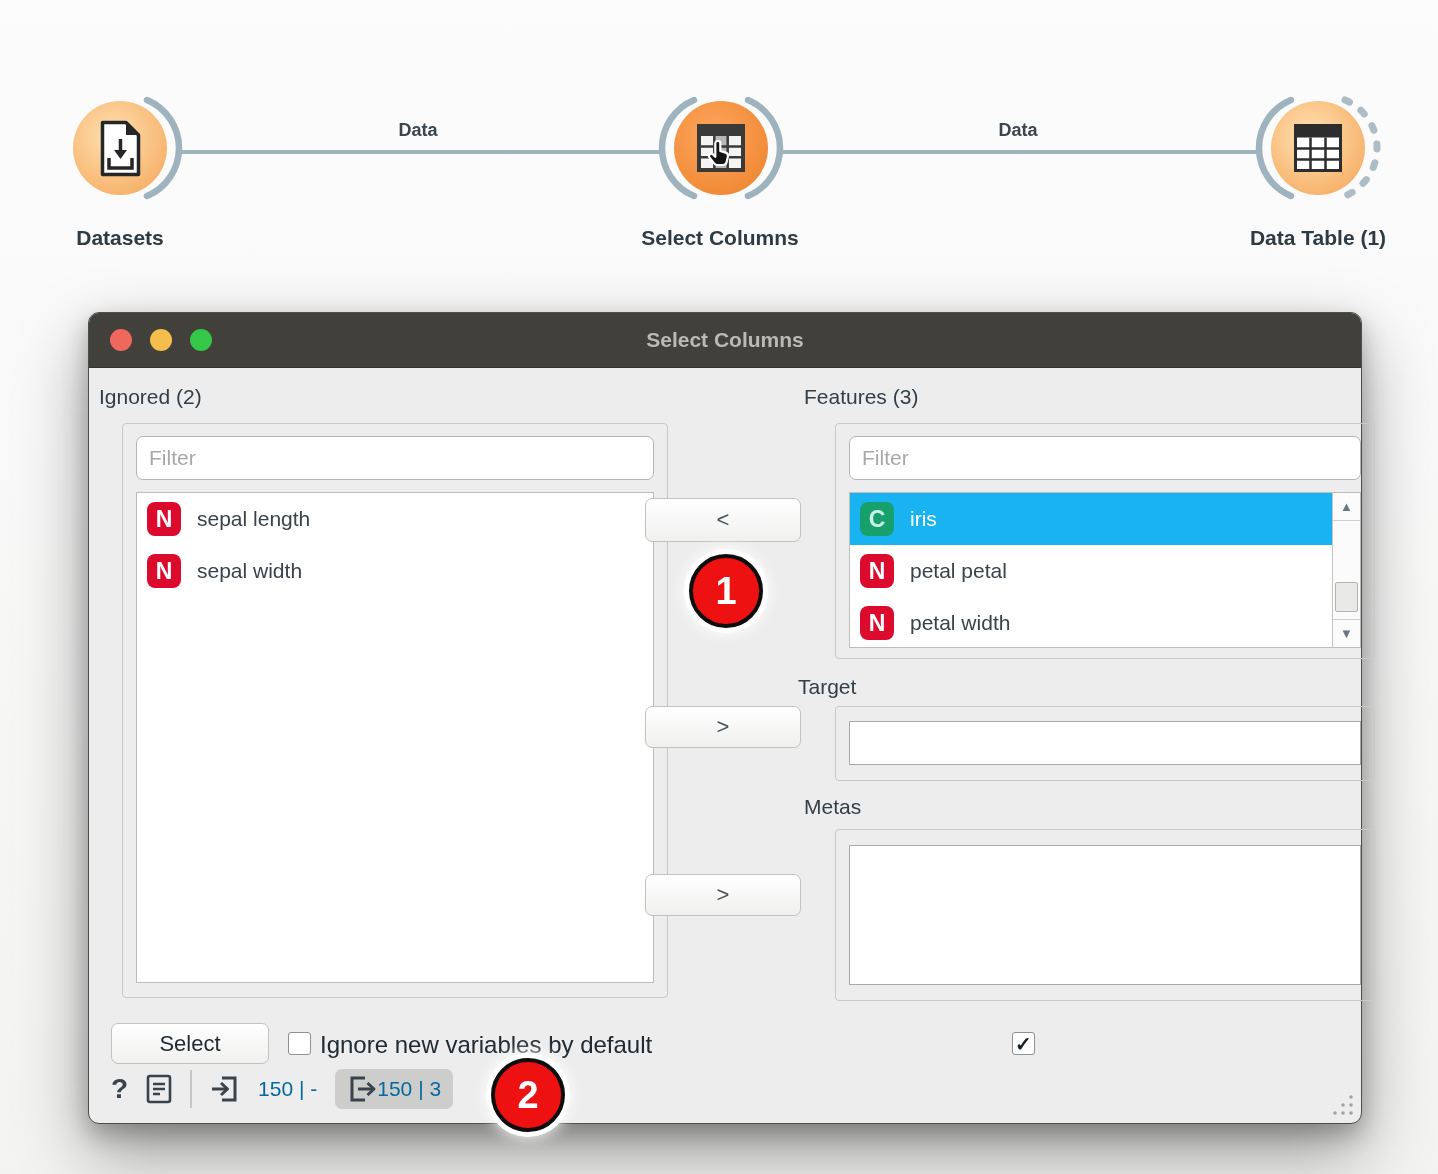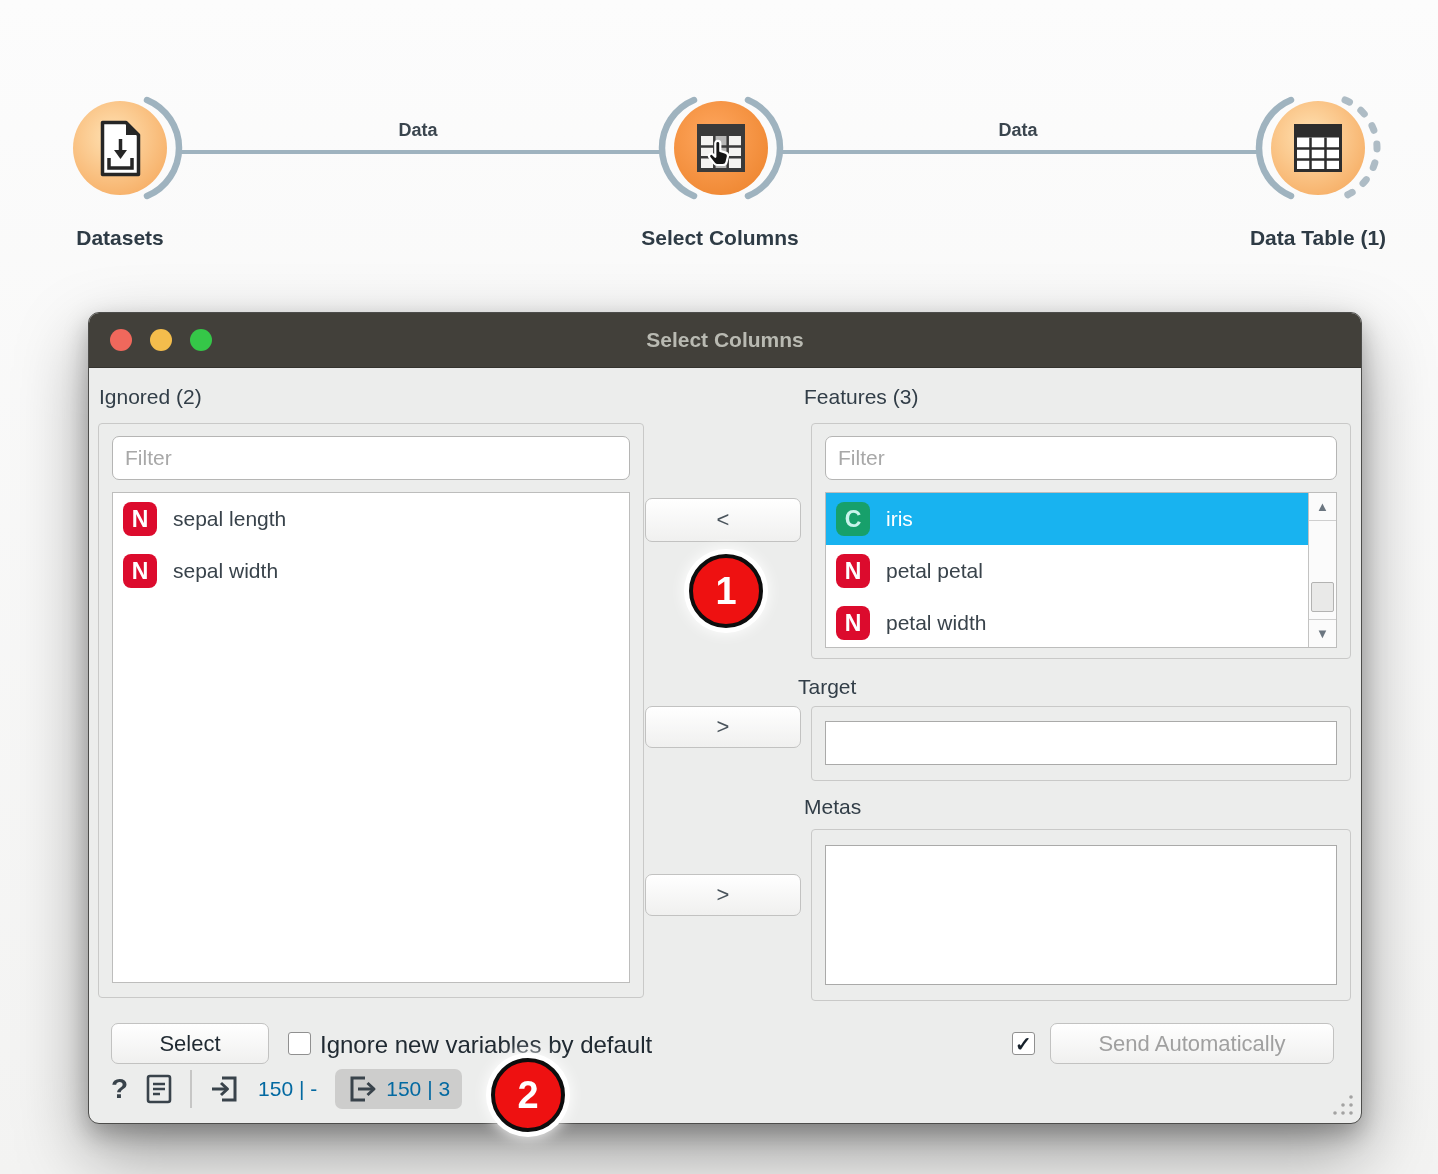--- a/index.html
+++ b/index.html
@@ -30,20 +30,21 @@
   .title-text { color:#b9bab2; font-size:21px; font-weight:700; }
   .lights { position:absolute; left:21px; top:0; bottom:0; display:flex; align-items:center; gap:18px; }
   .light { width:22px; height:22px; border-radius:50%; }
   .light.red{ background:#f0685c; } .light.yellow{ background:#f4bd4c; } .light.green{ background:#35c748; }
 
   .glabel { position:absolute; font-size:21px; color:#323e48; }
 
   .groupbox {
     position:absolute; border:1px solid #c9c9c8; border-radius:4px;
     padding:12px 13px;
+    margin-left:24px;
   }
   .filter {
     width:100%; height:44px; background:#fff; border:1px solid #b5b5b4; border-radius:7px;
     font-family:"Liberation Sans", sans-serif; font-size:21px; color:#333; padding:0 12px; outline:none;
     display:block;
   }
   .filter::placeholder { color:#a8a8a8; }
   .listbox {
     position:absolute; left:13px; right:13px; background:#fff; border:1px solid #bdbdbc;
     overflow:hidden;
@@ -88,21 +89,21 @@
     font-size:20px; font-weight:700; color:#16202a;
   }
   .cblabel { position:absolute; font-size:24px; color:#202a32; }
 
   
   .statusbar { position:absolute; left:22px; bottom:14px; height:40px; display:flex; align-items:center; gap:18px; }
   .sicon { display:flex; align-items:center; justify-content:center; color:#39434b; }
   .help-glyph { font-size:28px; font-weight:600; color:#39434b; }
   .sdivider { width:2px; height:38px; background:#c6c6c5; }
   .sumtext { font-size:21px; color:#0369a1; }
-  .outchip { display:flex; align-items:center; gap:9px; background:#cdcdcc; border-radius:7px; height:40px; padding:0 12px; }
+  .outchip { display:flex; align-items:center; background:#cdcdcc; border-radius:7px; height:40px; padding:0 12px; }
 
   .grip { position:absolute; right:6px; bottom:6px; }
 
   
   .anno {
     position:absolute; width:74px; height:74px; border-radius:50%;
     background:#ee1111; border:4px solid #0d0d0d;
     box-shadow:0 0 0 5px #ffffff, 0 0 14px 6px rgba(255,255,255,.9);
     display:flex; align-items:center; justify-content:center;
     color:#fff; font-size:38px; font-weight:700; z-index:50;
@@ -238,21 +239,20 @@
   </div>
 
   <div class="pushbtn" style="left:22px; top:710px; width:158px; height:41px; color:#1f2931;">Select</div>
 
   <div class="checkbox" style="left:199px; top:719px;"></div>
   <div class="cblabel" style="left:231px; top:718px;">Ignore new variables by default</div>
 
   <div class="checkbox" style="left:923px; top:719px;">
     <span>✓</span>
   </div>
-  <div class="pushbtn" style="left:961px; top:710px; width:284px; height:41px; color:#a0a0a0;">Send Automatically</div>
 
   <div class="statusbar">
     <div class="sicon help-glyph">?</div>
     <div class="sicon">
       <svg width="26" height="30" viewBox="0 0 26 30">
         <rect x="2" y="2" width="22" height="26" rx="2" fill="none" stroke="#39434b" stroke-width="2.6"></rect>
         <path d="M7 10 H19 M7 15 H19 M7 20 H14" stroke="#39434b" stroke-width="2.4" fill="none"></path>
       </svg>
     </div>
     <div class="sdivider"></div>

